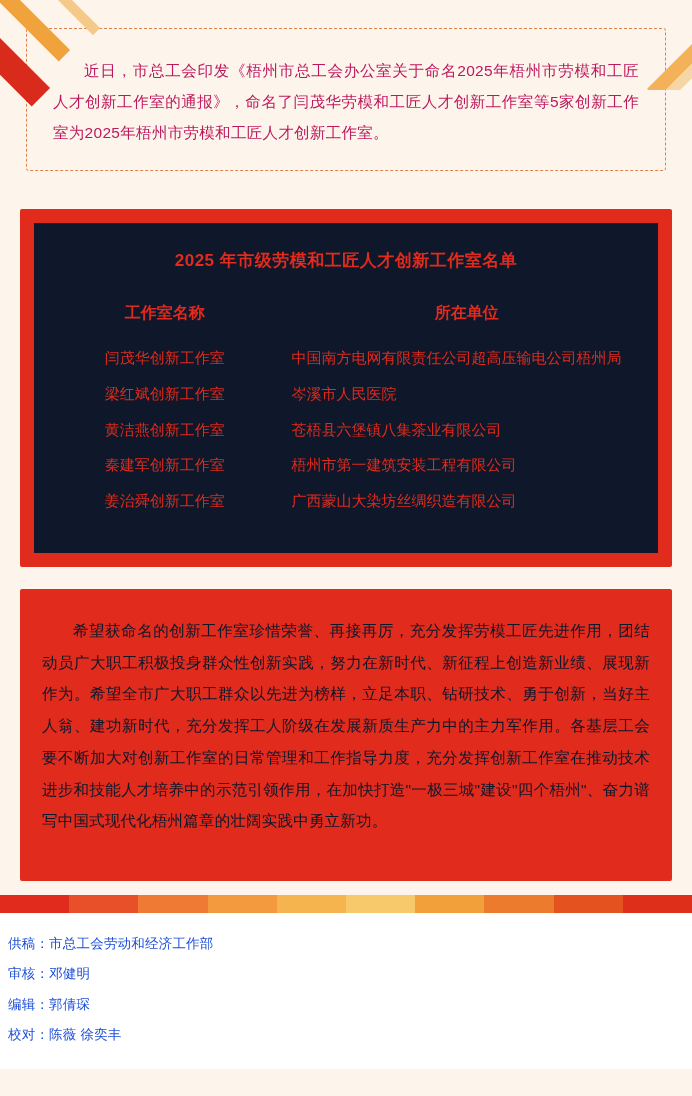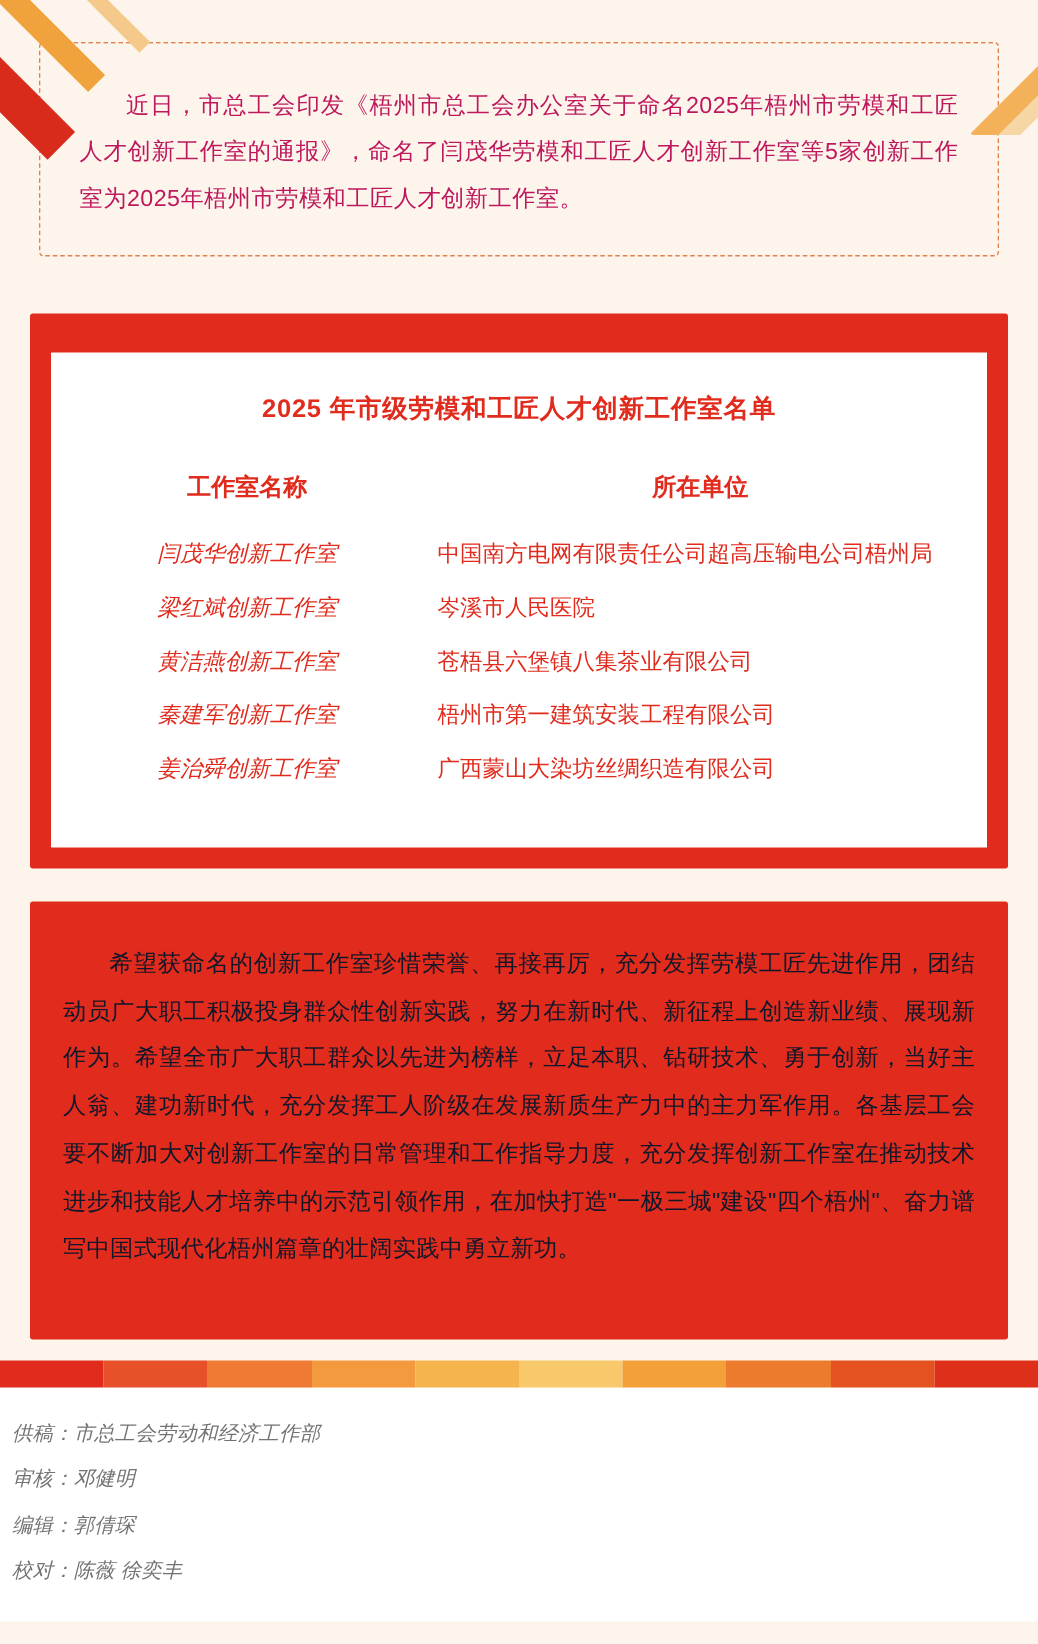--- a/index.html
+++ b/index.html
@@ -88,23 +88,22 @@
   }
 
   
   .list-panel {
     margin: 38px 20px 0 20px;
     background: #e02b1d;
     padding: 14px;
     border-radius: 2px;
   }
   .list-inner {
-    background: #ffffff;
+    background: #0f172a;
     padding: 26px 10px 34px 10px;
-    margin-top: 12px;
   }
   .list-title {
     text-align: center;
     color: #e02b1d;
     font-size: 17px;
     font-weight: bold;
     letter-spacing: 0.5px;
     margin-bottom: 30px;
   }
   table.roster {
@@ -122,21 +121,20 @@
   table.roster th.col-name { width: 40%; }
   table.roster th.col-unit { width: 60%; }
   table.roster td {
     padding: 4px 0;
     line-height: 1.85;
     vertical-align: top;
   }
   table.roster td.name {
     text-align: center;
     white-space: nowrap;
-    font-style: italic;
   }
   table.roster td.unit {
     text-align: left;
     padding-left: 6px;
     padding-right: 20px;
   }
 
   
   .body-panel {
     margin: 22px 20px 0 20px;
@@ -162,24 +160,23 @@
   }
   .color-strip span { flex: 1 1 auto; height: 100%; display:block; }
 
   
   .credits {
     padding: 16px 8px 18px 8px;
     background: #ffffff;
   }
   .credit-line {
     font-size: 13.5px;
-    color: #737373;
+    color: #1d4ed8;
     line-height: 2.25;
     letter-spacing: 0.2px;
-    font-style: italic;
   }
 </style>
 </head>
 <body>
 
 <div class="corner-deco">
   <div class="band band-3"></div>
   <div class="band band-2"></div>
   <div class="band band-1"></div>
 </div>

